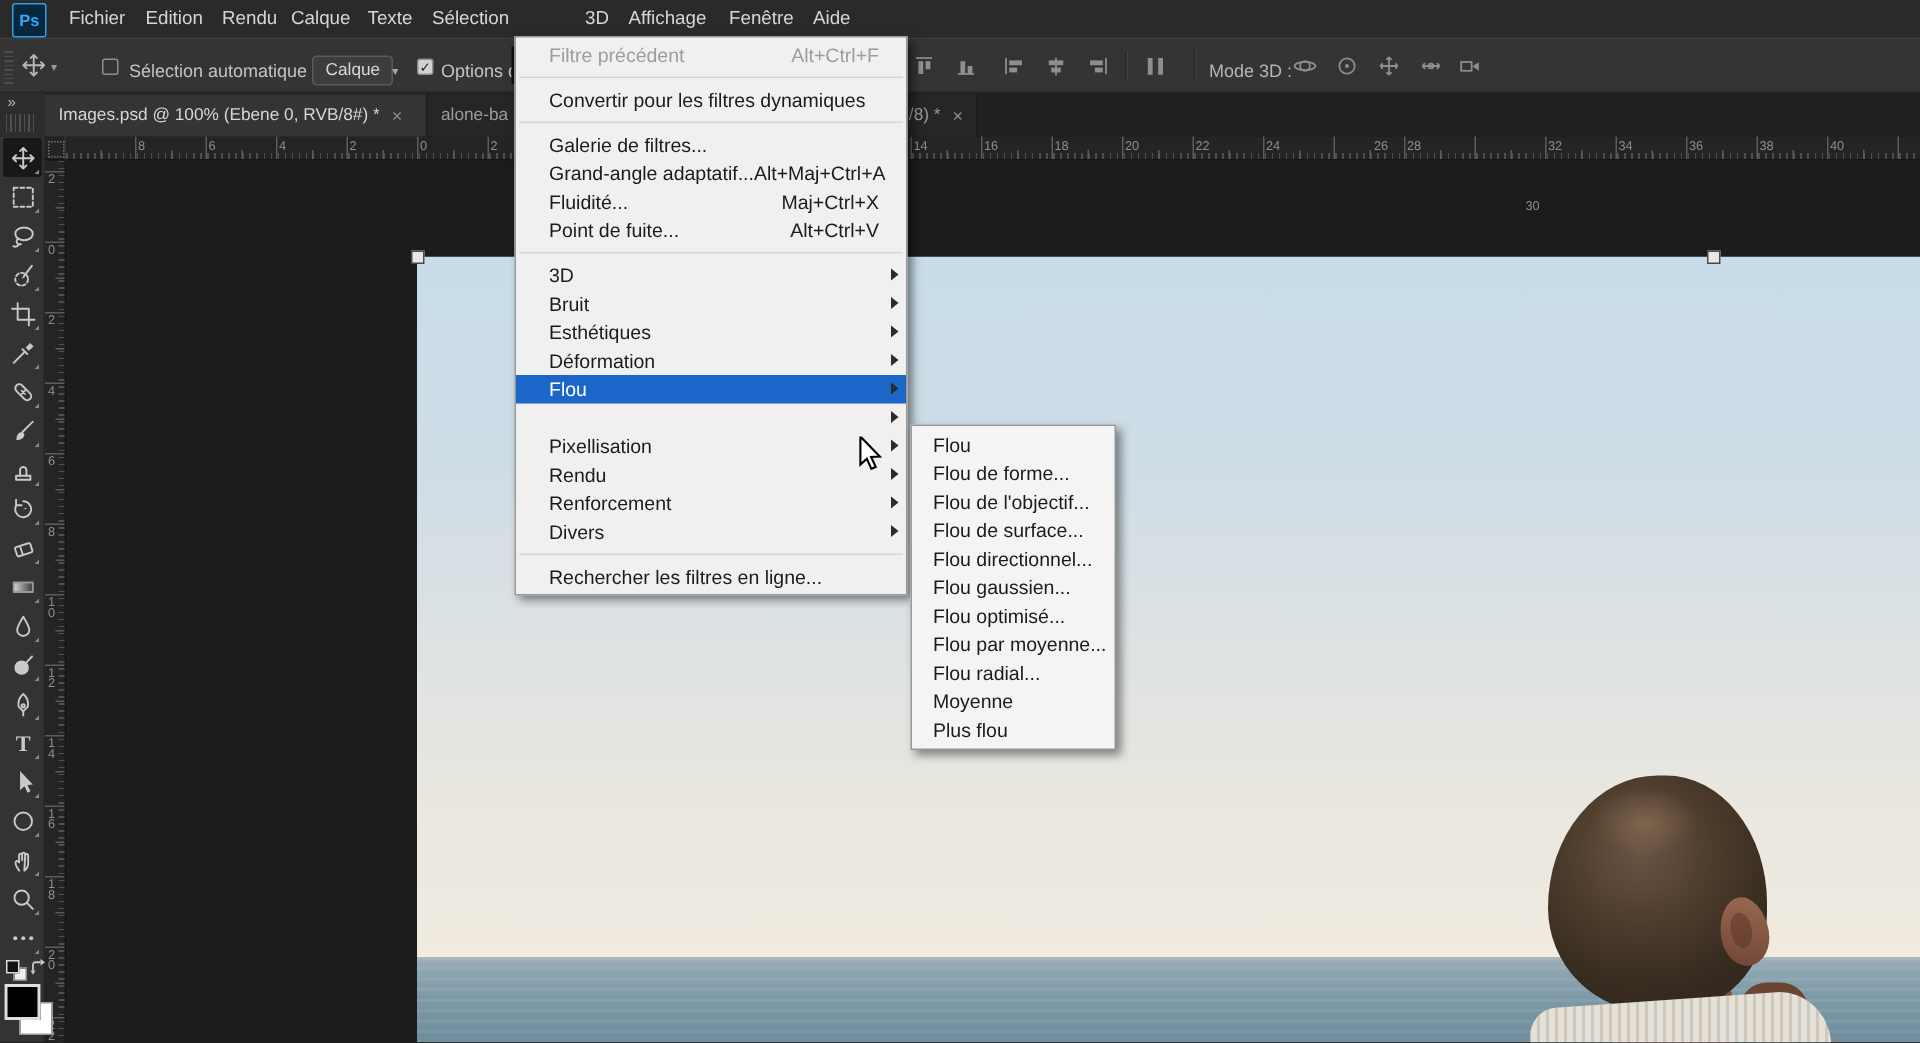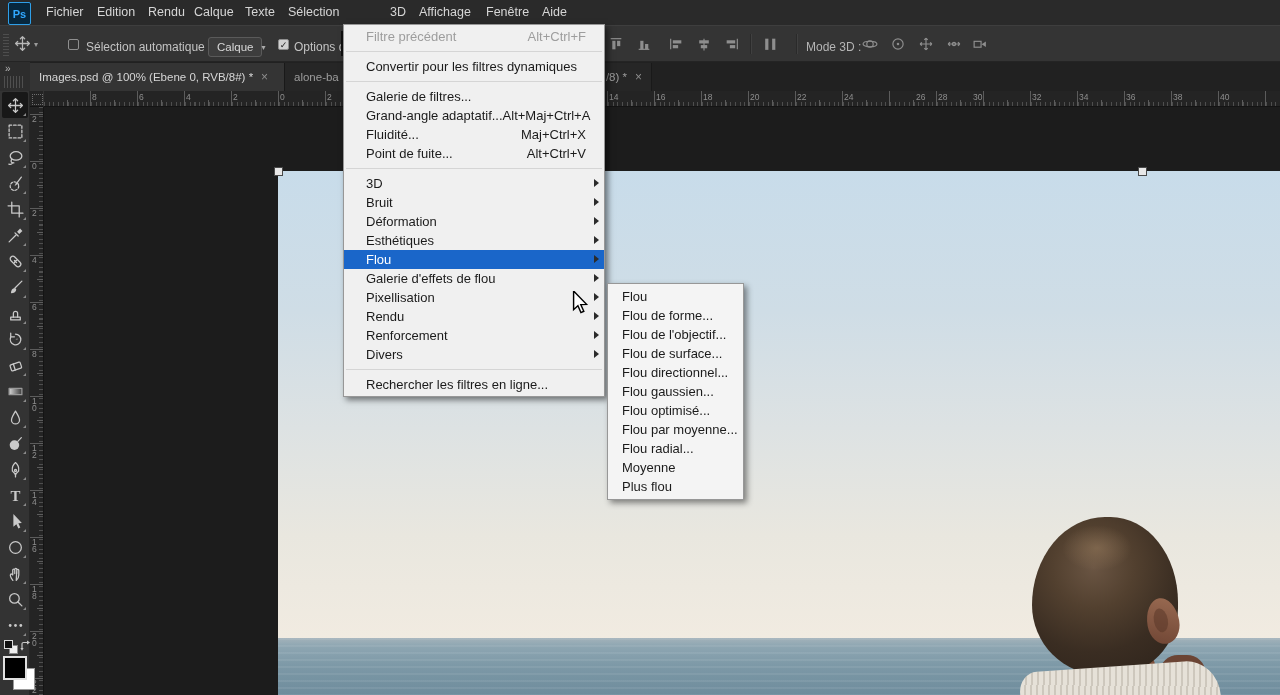--- a/index.html
+++ b/index.html
@@ -478,21 +478,21 @@
       <div class="rlh" style="left: 485px;">10</div>
       <div class="rlh" style="left: 532px;">12</div>
       <div class="rlh" style="left: 579px;">14</div>
       <div class="rlh" style="left: 626px;">16</div>
       <div class="rlh" style="left: 673px;">18</div>
       <div class="rlh" style="left: 720px;">20</div>
       <div class="rlh" style="left: 767px;">22</div>
       <div class="rlh" style="left: 814px;">24</div>
       <div class="rlh" style="left: 886px;">26</div>
       <div class="rlh" style="left: 908px; text-align: right;">28</div>
-      <div class="rlh" style="left: 943px;">30</div>
+      <div class="rlh" style="left: 987px; margin-top: 40px;">30</div>
       <div class="rlh" style="left: 1002px;">32</div>
       <div class="rlh" style="left: 1049px;">34</div>
       <div class="rlh" style="left: 1096px;">36</div>
       <div class="rlh" style="left: 1143px;">38</div>
       <div class="rlh" style="left: 1190px;">40</div>
     </div>
   <div id="ruler-left">
       <div class="tkv" style="top: 7px; width: 14px;"></div>
       <div class="tkv" style="top: 30.5px; width: 6px;"></div>
       <div class="tkv" style="top: 54px; width: 14px;"></div>
@@ -586,33 +586,32 @@
       <div class="msep"></div>
       <div class="mrow">
         <span class="mlab">3D</span>
         <span class="marr"></span>
       </div>
       <div class="mrow">
         <span class="mlab">Bruit</span>
         <span class="marr"></span>
       </div>
       <div class="mrow">
+        <span class="mlab">Esthétiques</span>
+        <span class="marr"></span>
+      </div>
+      <div class="mrow">
         <span class="mlab">Déformation</span>
-        <span class="marr"></span>
-      </div>
-      <div class="mrow">
-        <span class="mlab">Esthétiques</span>
         <span class="marr"></span>
       </div>
       <div class="mrow mhl">
         <span class="mlab">Flou</span>
         <span class="marr"></span>
       </div>
       <div class="mrow">
-        <span class="mlab">Galerie d'effets de flou</span>
         <span class="marr"></span>
       </div>
       <div class="mrow">
         <span class="mlab">Pixellisation</span>
         <span class="marr"></span>
       </div>
       <div class="mrow">
         <span class="mlab">Rendu</span>
         <span class="marr"></span>
       </div>

